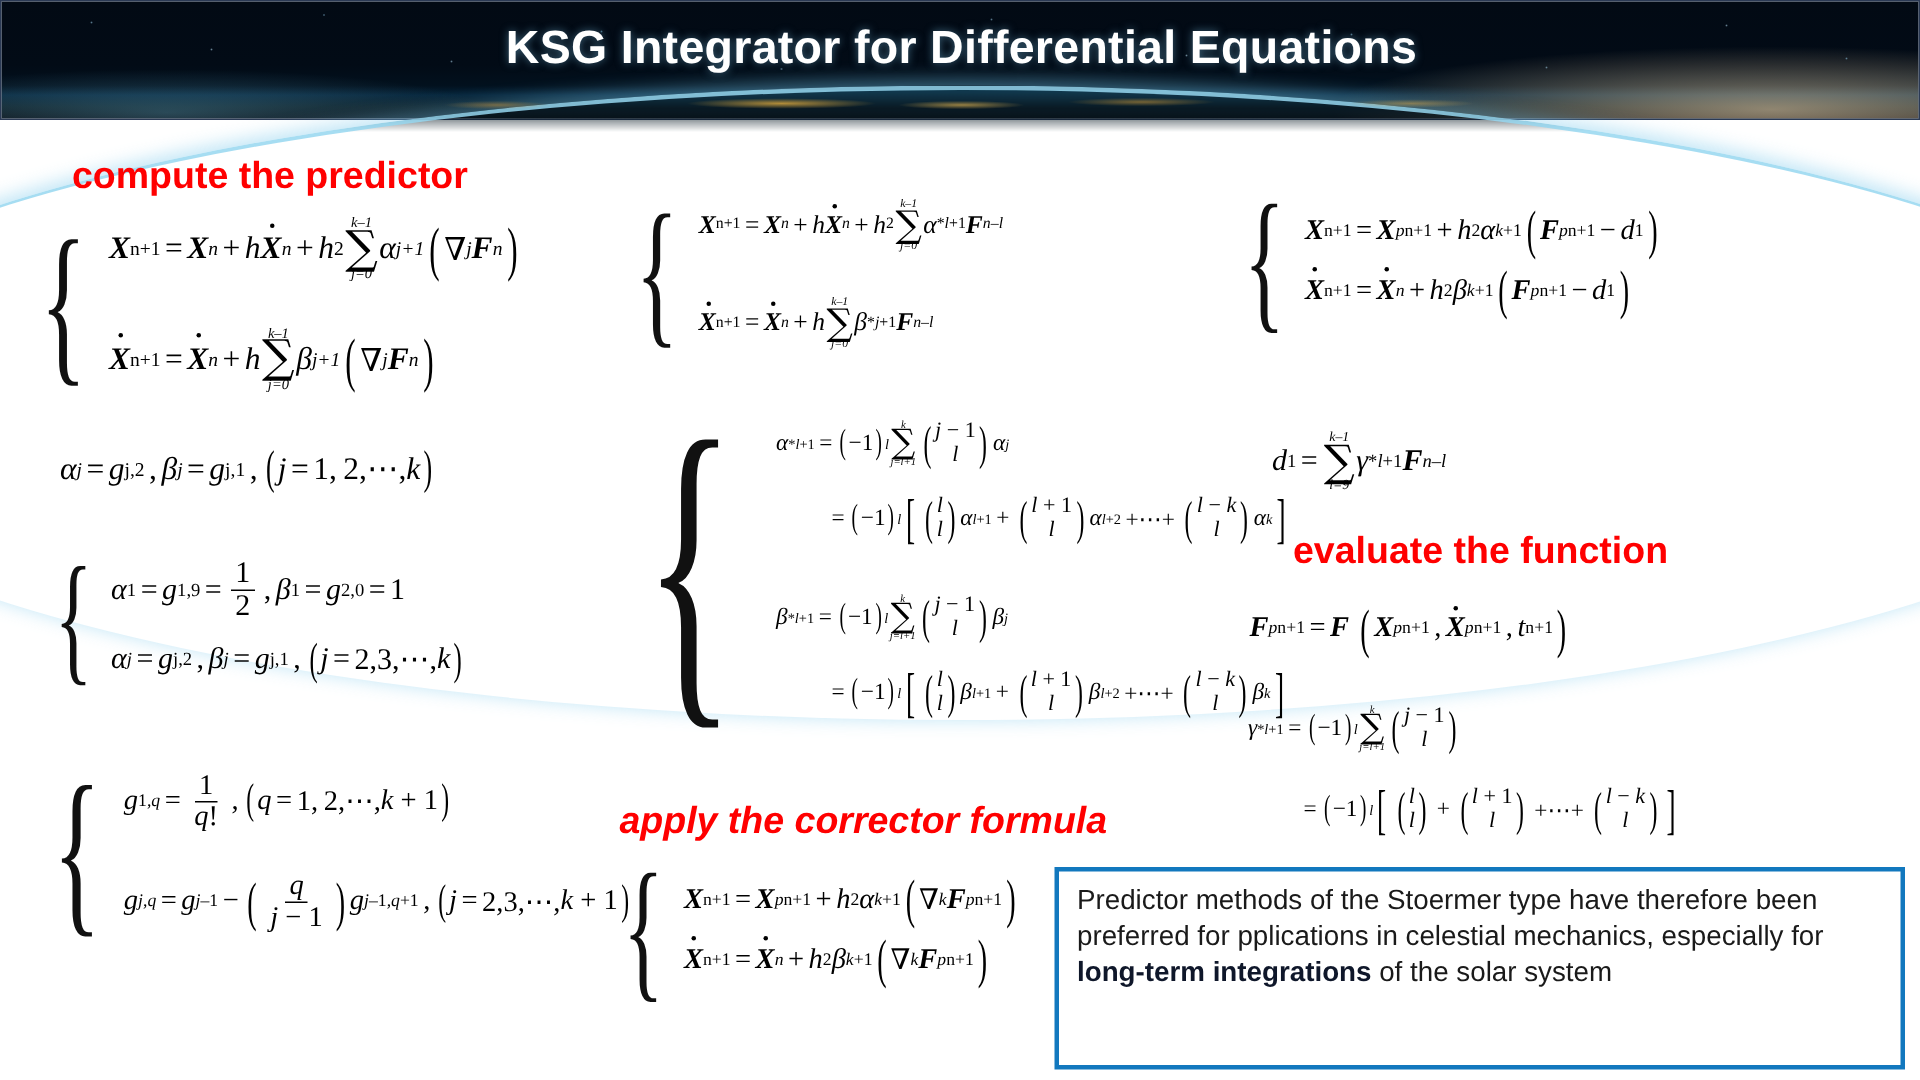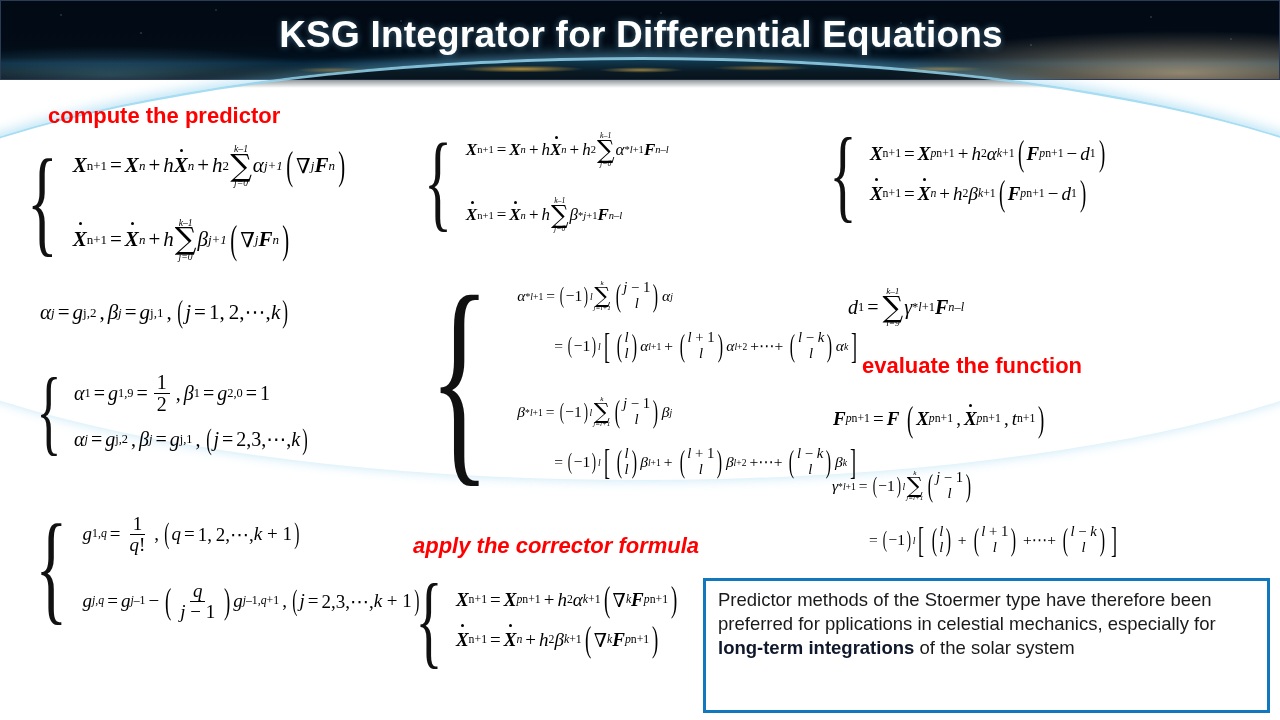--- a/index.html
+++ b/index.html
@@ -50,28 +50,28 @@
       radial-gradient(1px 1px at 660px 12px,#9ccbe8,transparent),
       radial-gradient(1px 1px at 790px 36px,#bfe4f7,transparent),
       radial-gradient(1px 1px at 900px 22px,#8ec8e7,transparent),
       radial-gradient(1px 1px at 1030px 44px,#a5d3ec,transparent),
       radial-gradient(1px 1px at 1150px 16px,#b4dcf3,transparent),
       radial-gradient(1px 1px at 1230px 38px,#92cae9,transparent);
     pointer-events:none;
   }
   .banner-title{
     position:absolute;left:0;top:13px;width:1280px;text-align:center;
-    color:#ffffff;font-size:37px;font-weight:bold;letter-spacing:.2px;
+    color:#ffffff;font-size:31px;font-weight:bold;letter-spacing:.2px;
     text-shadow:0 0 6px rgba(120,190,225,.5);
     white-space:nowrap;
   }
 
   
   .redhead{
-    position:absolute;color:#FF0000;font-weight:bold;font-size:22px;
+    position:absolute;color:#FF0000;font-weight:bold;font-size:25px;
     white-space:nowrap;
     text-align:center;
   }
 
   
   .mathblk{
     position:absolute;
     font-family:"Liberation Serif", serif;
     color:#000;
     white-space:nowrap;

